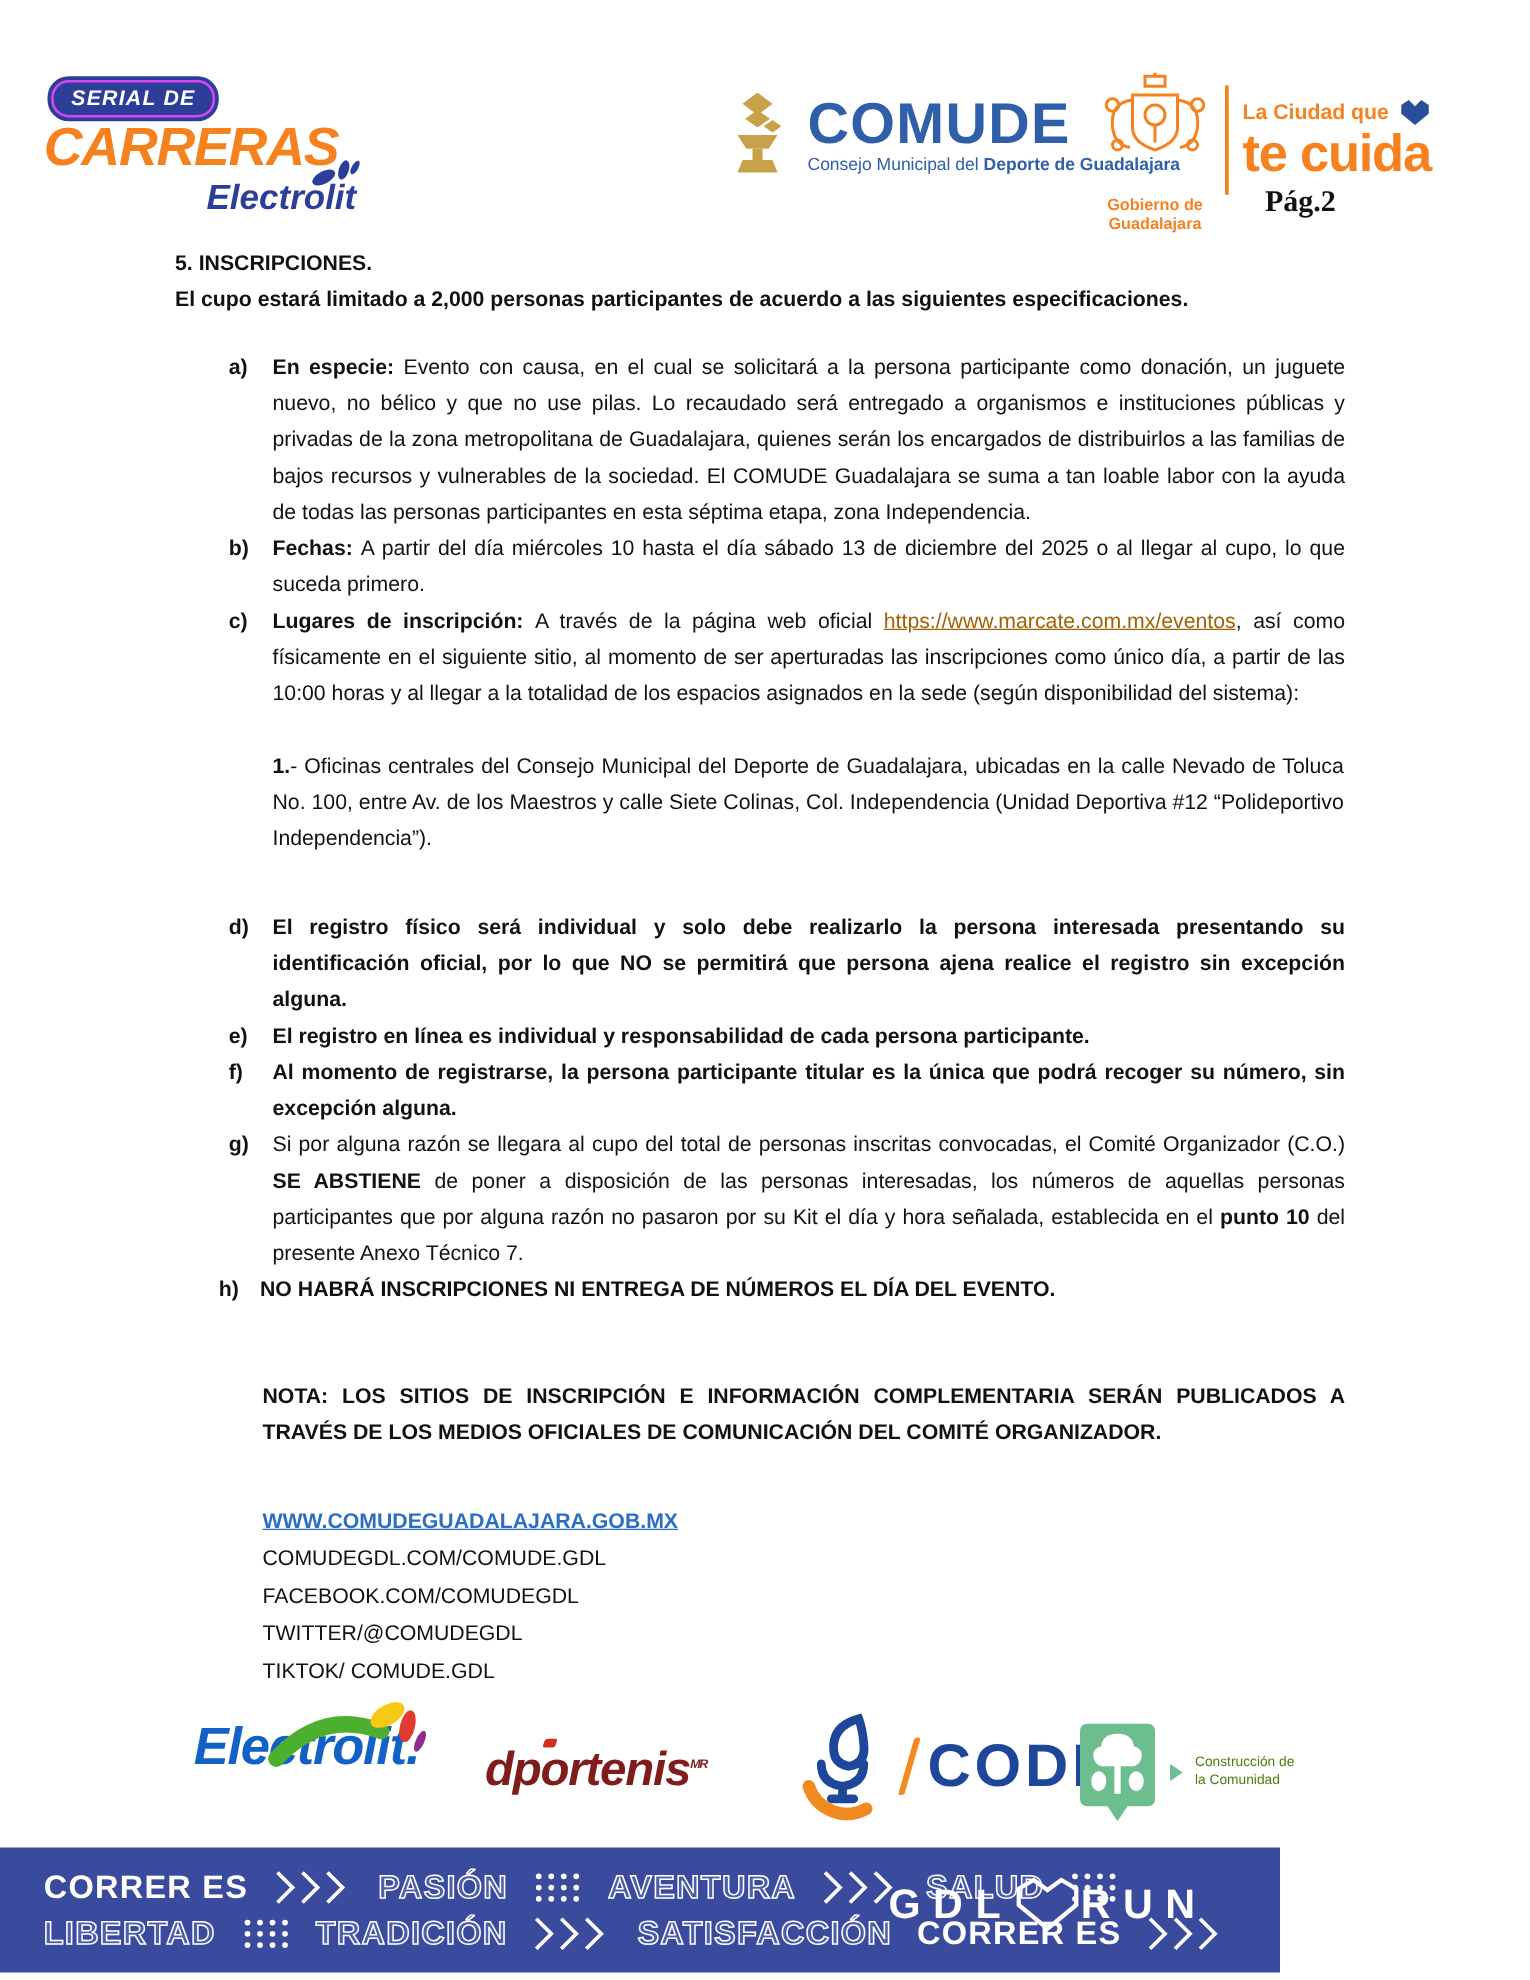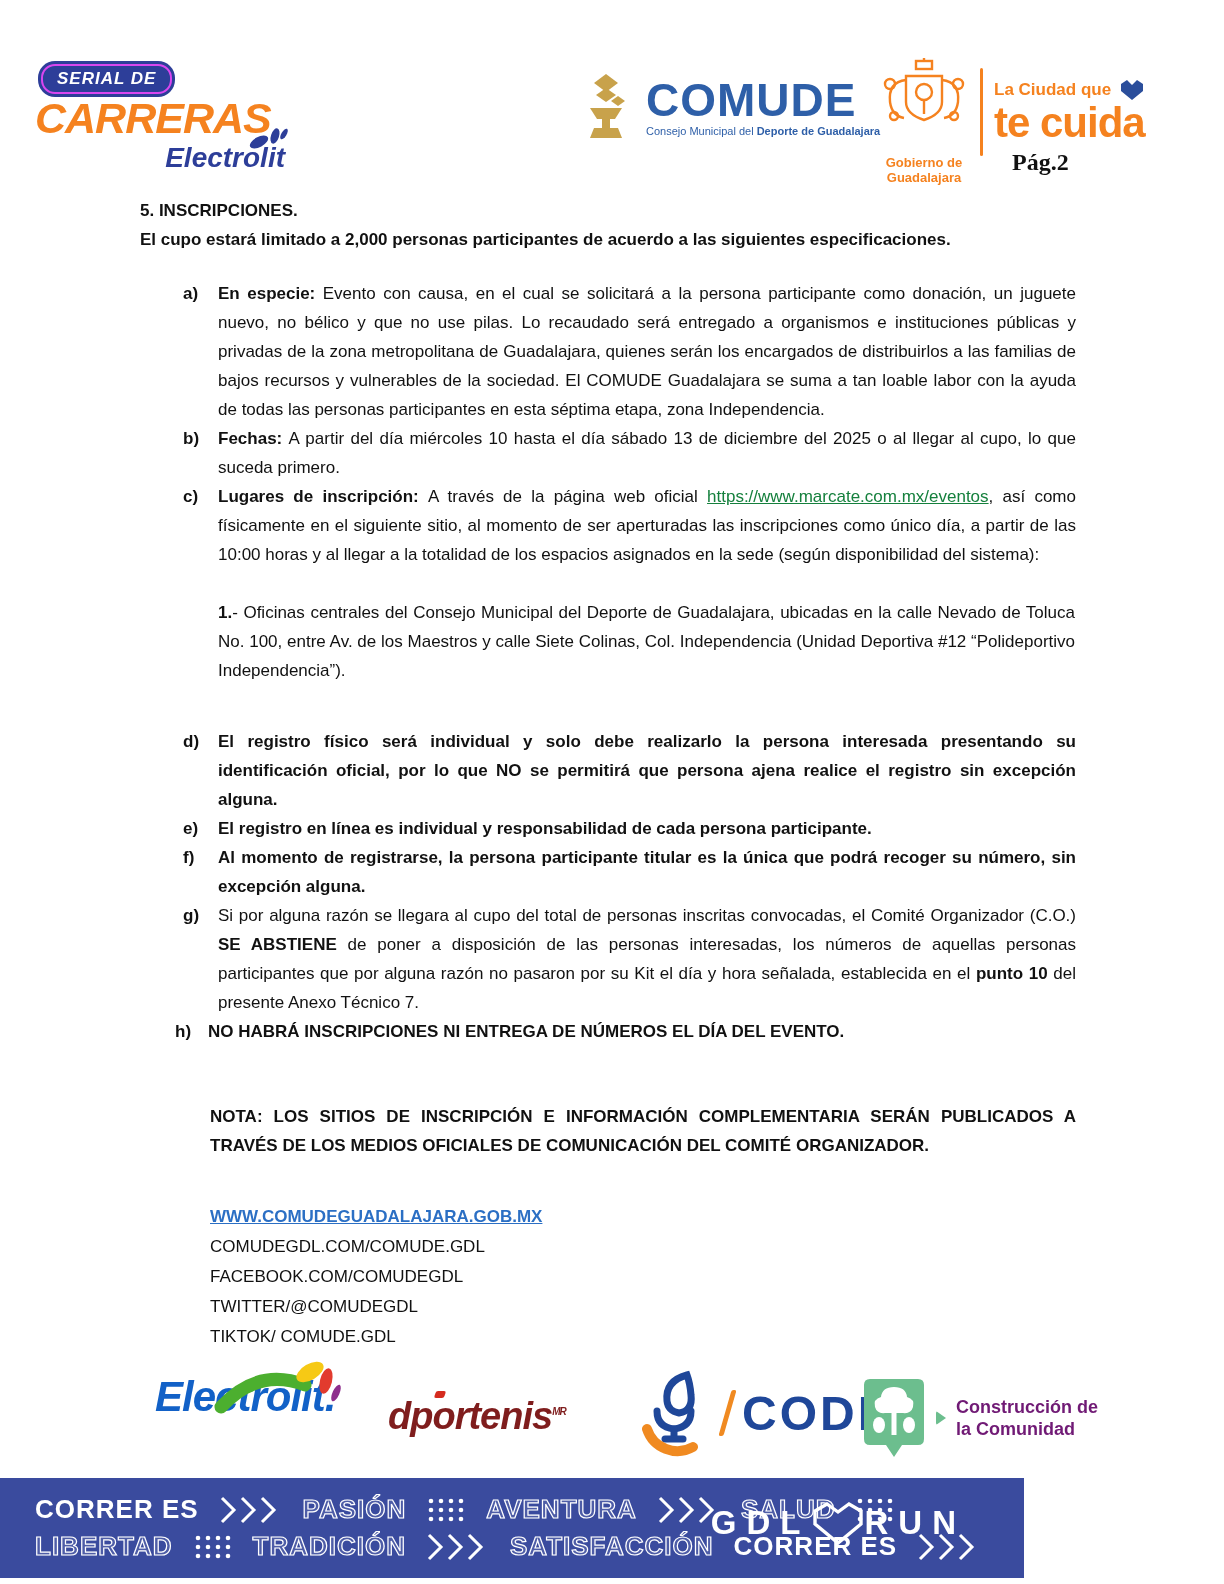--- a/index.html
+++ b/index.html
@@ -23,63 +23,63 @@
     letter-spacing:-1px; line-height:1;
   }
   .serial-brand {
     color:#2D3E99; font-weight:900; font-style:italic; font-size:28px;
     text-align:right; margin-top:2px; position:relative;
   }
   .serial-splash { position:absolute; right:-4px; top:-16px; }
 
   .logo-comude { position:absolute; left:578px; top:74px; display:flex; align-items:center; gap:12px; }
   .comude-name { color:#2E5FA8; font-weight:900; font-size:46px; letter-spacing:1px; line-height:1; }
-  .comude-tag { color:#2E5FA8; font-size:11px; margin-top:2px; }
+  .comude-tag { color:#2E5FA8; font-size:14px; margin-top:2px; }
 
   .logo-gob { position:absolute; left:874px; top:58px; width:100px; text-align:center; }
   .gob-caption { color:#F5821F; font-weight:bold; font-size:13px; line-height:1.15; margin-top:2px; }
   .gob-divider { position:absolute; left:980px; top:68px; width:2.5px; height:88px; background:#F5821F; border-radius:2px; }
   .tecuida { position:absolute; left:994px; top:78px; width:185px; }
   .tecuida-top { color:#F5821F; font-weight:bold; font-size:17px; display:flex; align-items:center; gap:8px; }
   .tecuida-main { color:#F5821F; font-weight:900; font-size:42px; letter-spacing:-1px; line-height:1.05; }
   .page-number { font-family:"Liberation Serif", serif; font-weight:bold; font-size:24px; color:#111; margin-top:4px; margin-left:18px; }
 
   
   .doc { position:absolute; left:140px; top:196px; width:936px; font-size:17px; line-height:29px; }
   .doc-title { font-weight:bold; }
   .doc-intro { font-weight:bold; }
   .doclist { margin-top:25px; }
   .li { display:flex; margin-left:43px; }
   .li .marker { font-weight:bold; width:35px; flex:0 0 35px; }
   .li .litext { flex:1; text-align:justify; }
   .li.tight { margin-left:35px; }
   .li.tight .marker { width:33px; flex:0 0 33px; }
   .b { font-weight:bold; }
-  a.doclink { color:#15803d; text-decoration:underline; }
+  a.doclink { color:#a16207; text-decoration:underline; }
   .venue { margin-top:29px; margin-left:78px; width:857px; text-align:justify; }
   .doclist2 { margin-top:42px; }
   .nota { margin-top:56px; margin-left:70px; width:866px; font-weight:bold; text-align:justify; }
   .links { margin-top:42px; margin-left:70px; }
   .social-line { line-height:30px; }
   .social-line.weblink a { color:#2B6FC4; font-weight:bold; text-decoration:underline; }
 
   
   .sponsors { position:absolute; left:0; top:1365px; width:1224px; height:115px; }
   .sp-electrolit { position:absolute; left:155px; top:8px; width:210px; }
   .sp-electrolit .txt { color:#1261C7; font-weight:900; font-style:italic; font-size:42px; letter-spacing:-1px; }
   .sp-electrolit svg { position:absolute; left:58px; top:-14px; }
   .sp-dportenis { position:absolute; left:388px; top:30px; color:#7f1d1d; font-weight:900; font-style:italic; font-size:38px; letter-spacing:-1px; }
   .sp-dportenis sup { font-size:10px; font-weight:bold; }
   .sp-dportenis .pdot { position:absolute; left:47px; top:-4px; width:10px; height:7px; background:#D52B1E; border-radius:2px; transform:skewX(-18deg); }
   .sp-code { position:absolute; left:635px; top:2px; display:flex; align-items:center; gap:12px; }
   .code-slash { width:5px; height:46px; background:#F08A21; transform:skewX(-16deg); border-radius:2px; }
   .code-name { color:#1F4799; font-weight:900; font-size:48px; letter-spacing:3px; }
   .sp-constru { position:absolute; left:862px; top:12px; display:flex; align-items:center; gap:10px; }
   .constru-arrow { width:0; height:0; border-left:10px solid #6CBE8E; border-top:7px solid transparent; border-bottom:7px solid transparent; border-radius:2px; }
-  .constru-text { color:#701a75; font-weight:bold; font-size:18px; line-height:1.25; }
+  .constru-text { color:#4d7c0f; font-weight:normal; font-size:11px; line-height:1.25; }
 
   
   .banner { position:absolute; left:0; top:1478px; width:1024px; height:100px; background:#3A4B9E; }
   .banner-rows { position:absolute; left:35px; top:13px; }
   .brow { display:flex; align-items:center; gap:20px; height:37px; }
   .bword { font-size:26px; font-weight:bold; letter-spacing:1px; white-space:nowrap; }
   .bword.solid { color:#ffffff; font-weight:800; }
   .bword.outline { color:rgba(255,255,255,0.10); -webkit-text-stroke:1.2px #ffffff; }
   .gdlrun { position:absolute; right:58px; top:22px; display:flex; align-items:center; }
   .gdlrun .txt { color:#fff; font-weight:800; font-size:33px; letter-spacing:10px; }

